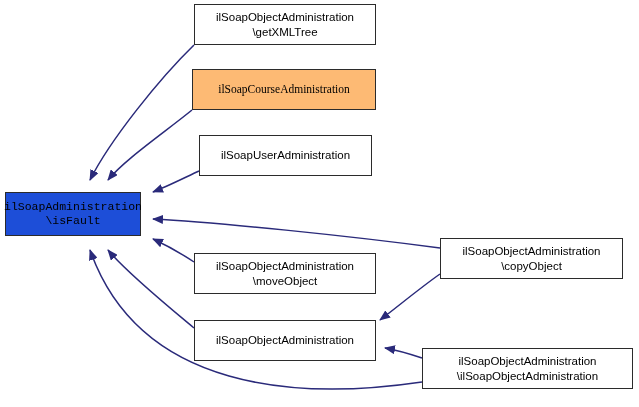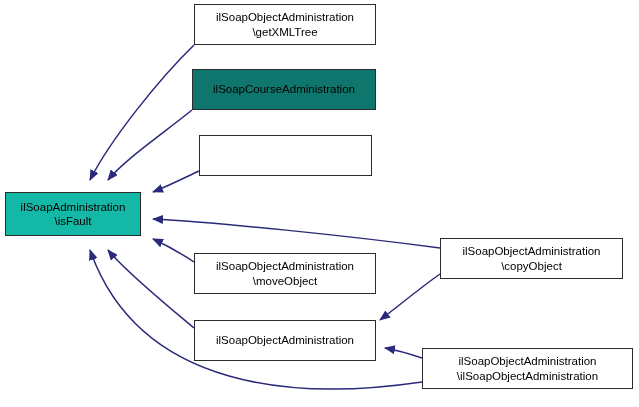--- a/index.html
+++ b/index.html
@@ -65,35 +65,36 @@
       <path d="M199,171 C184,178 166,187 153,192"></path>
       <path d="M440,248 C350,236 215,222 153,219"></path>
       <path d="M194,262 C182,254 166,245 153,239"></path>
       <path d="M194,328 C170,308 126,272 108,250"></path>
       <path d="M422,382 C300,400 140,392 90,250"></path>
       <path d="M440,274 C420,288 396,308 380,320"></path>
       <path d="M422,358 C410,354 396,350 385,348"></path>
     </g>
   </svg>
 
-  <div class="node focus" style="left: 5px; top: 192px; width: 136px; height: 44px; background: #14b8a6; border-color: rgb(43, 43, 43);">
+  <div class="node focus" style="left: 5px; top: 192px; width: 136px; height: 44px; background: #1d4ed8; border-color: rgb(43, 43, 43); font-family: Liberation Mono, monospace;">
     <span class="ln">ilSoapAdministration</span>
     <span class="ln">\isFault</span>
   </div>
 
   <div class="node" style="left: 194px; top: 4px; width: 182px; height: 41px; background: rgb(255, 255, 255); border-color: rgb(43, 43, 43);">
     <span class="ln">ilSoapObjectAdministration</span>
     <span class="ln">\getXMLTree</span>
   </div>
 
-  <div class="node" style="left: 192px; top: 69px; width: 184px; height: 41px; background: #0f766e; border-color: rgb(43, 43, 43);">
+  <div class="node" style="left: 192px; top: 69px; width: 184px; height: 41px; background: #fdba74; border-color: rgb(43, 43, 43); font-family: Liberation Serif, serif;">
     <span class="ln">ilSoapCourseAdministration</span>
   </div>
 
   <div class="node" style="left: 199px; top: 135px; width: 173px; height: 41px; background: rgb(255, 255, 255); border-color: rgb(43, 43, 43);">
+    <span class="ln">ilSoapUserAdministration</span>
   </div>
 
   <div class="node" style="left: 194px; top: 253px; width: 182px; height: 41px; background: rgb(255, 255, 255); border-color: rgb(43, 43, 43);">
     <span class="ln">ilSoapObjectAdministration</span>
     <span class="ln">\moveObject</span>
   </div>
 
   <div class="node" style="left: 194px; top: 320px; width: 182px; height: 41px; background: rgb(255, 255, 255); border-color: rgb(43, 43, 43);">
     <span class="ln">ilSoapObjectAdministration</span>
   </div>

